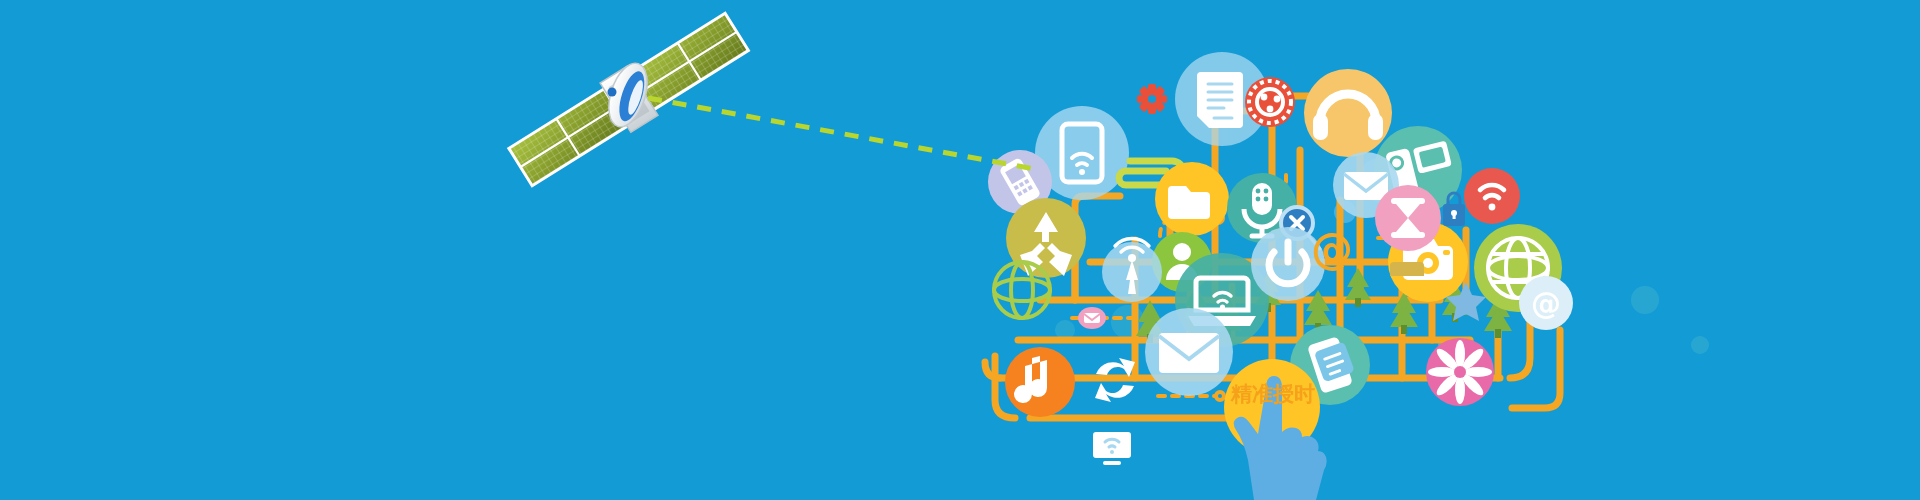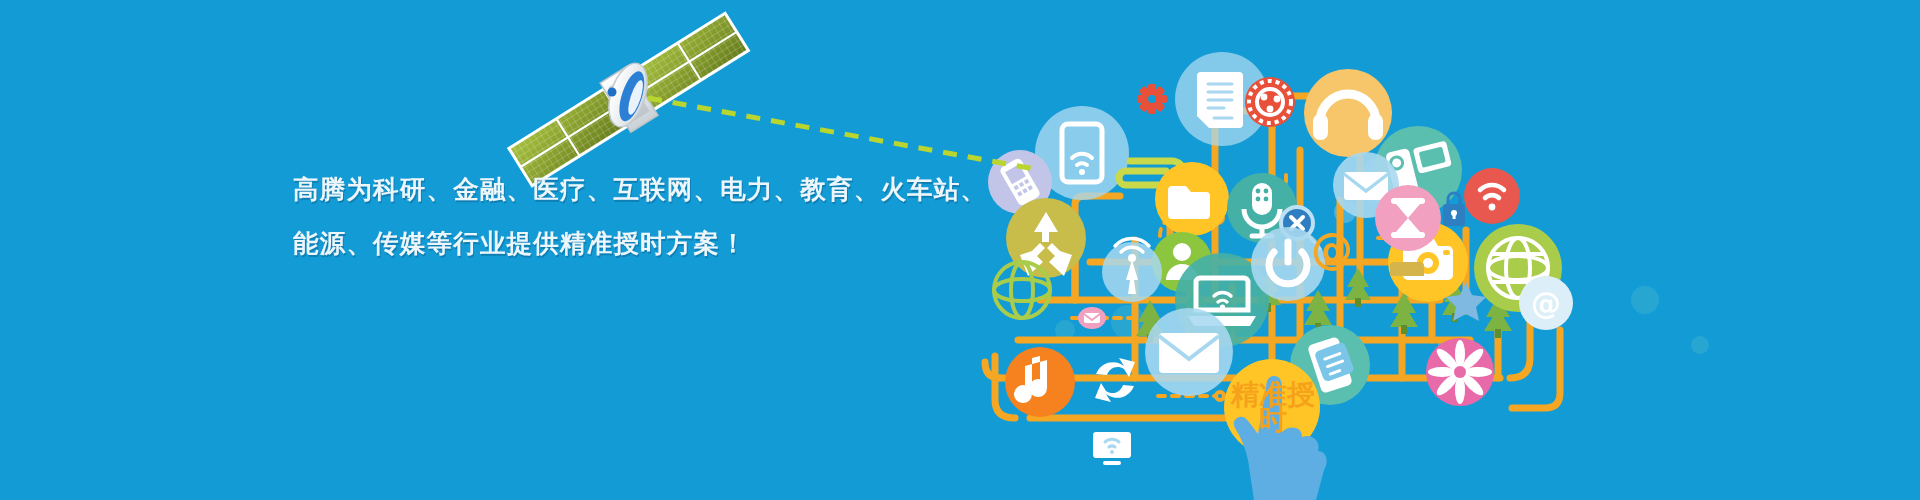--- a/index.html
+++ b/index.html
@@ -511,23 +511,19 @@
           <ellipse cx="636" cy="95" rx="5" ry="18" fill="#FFFFFF" opacity=".9"></ellipse>
         </g>
         <circle cx="612" cy="92" r="4.5" fill="#1F6FC4"></circle>
       </g>
 
       <path d="M648 98 L1040 170" fill="none" stroke="#B9D62E" stroke-width="5" stroke-dasharray="14 11" stroke-linecap="butt"></path>
 
     </g>
   </svg>
 
-  <div id="headline">
-    <div class="hline">高腾为科研、金融、医疗、互联网、电力、教育、火车站、</div>
-    <div class="hline">能源、传媒等行业提供精准授时方案！</div>
-  </div>
 
   <div style="position:absolute;left:1230px;top:382px;width:86px;z-index:35;
               font-family:'DejaVu Sans','Liberation Sans',sans-serif;
-              font-size:28px;font-weight:bold;color:#F5A11B;line-height:25px;
+              font-size:21px;font-weight:bold;color:#F5A11B;line-height:25px;
               text-align:center;letter-spacing:0;">精准授时</div>
 
 </div>
 
 </body></html>

